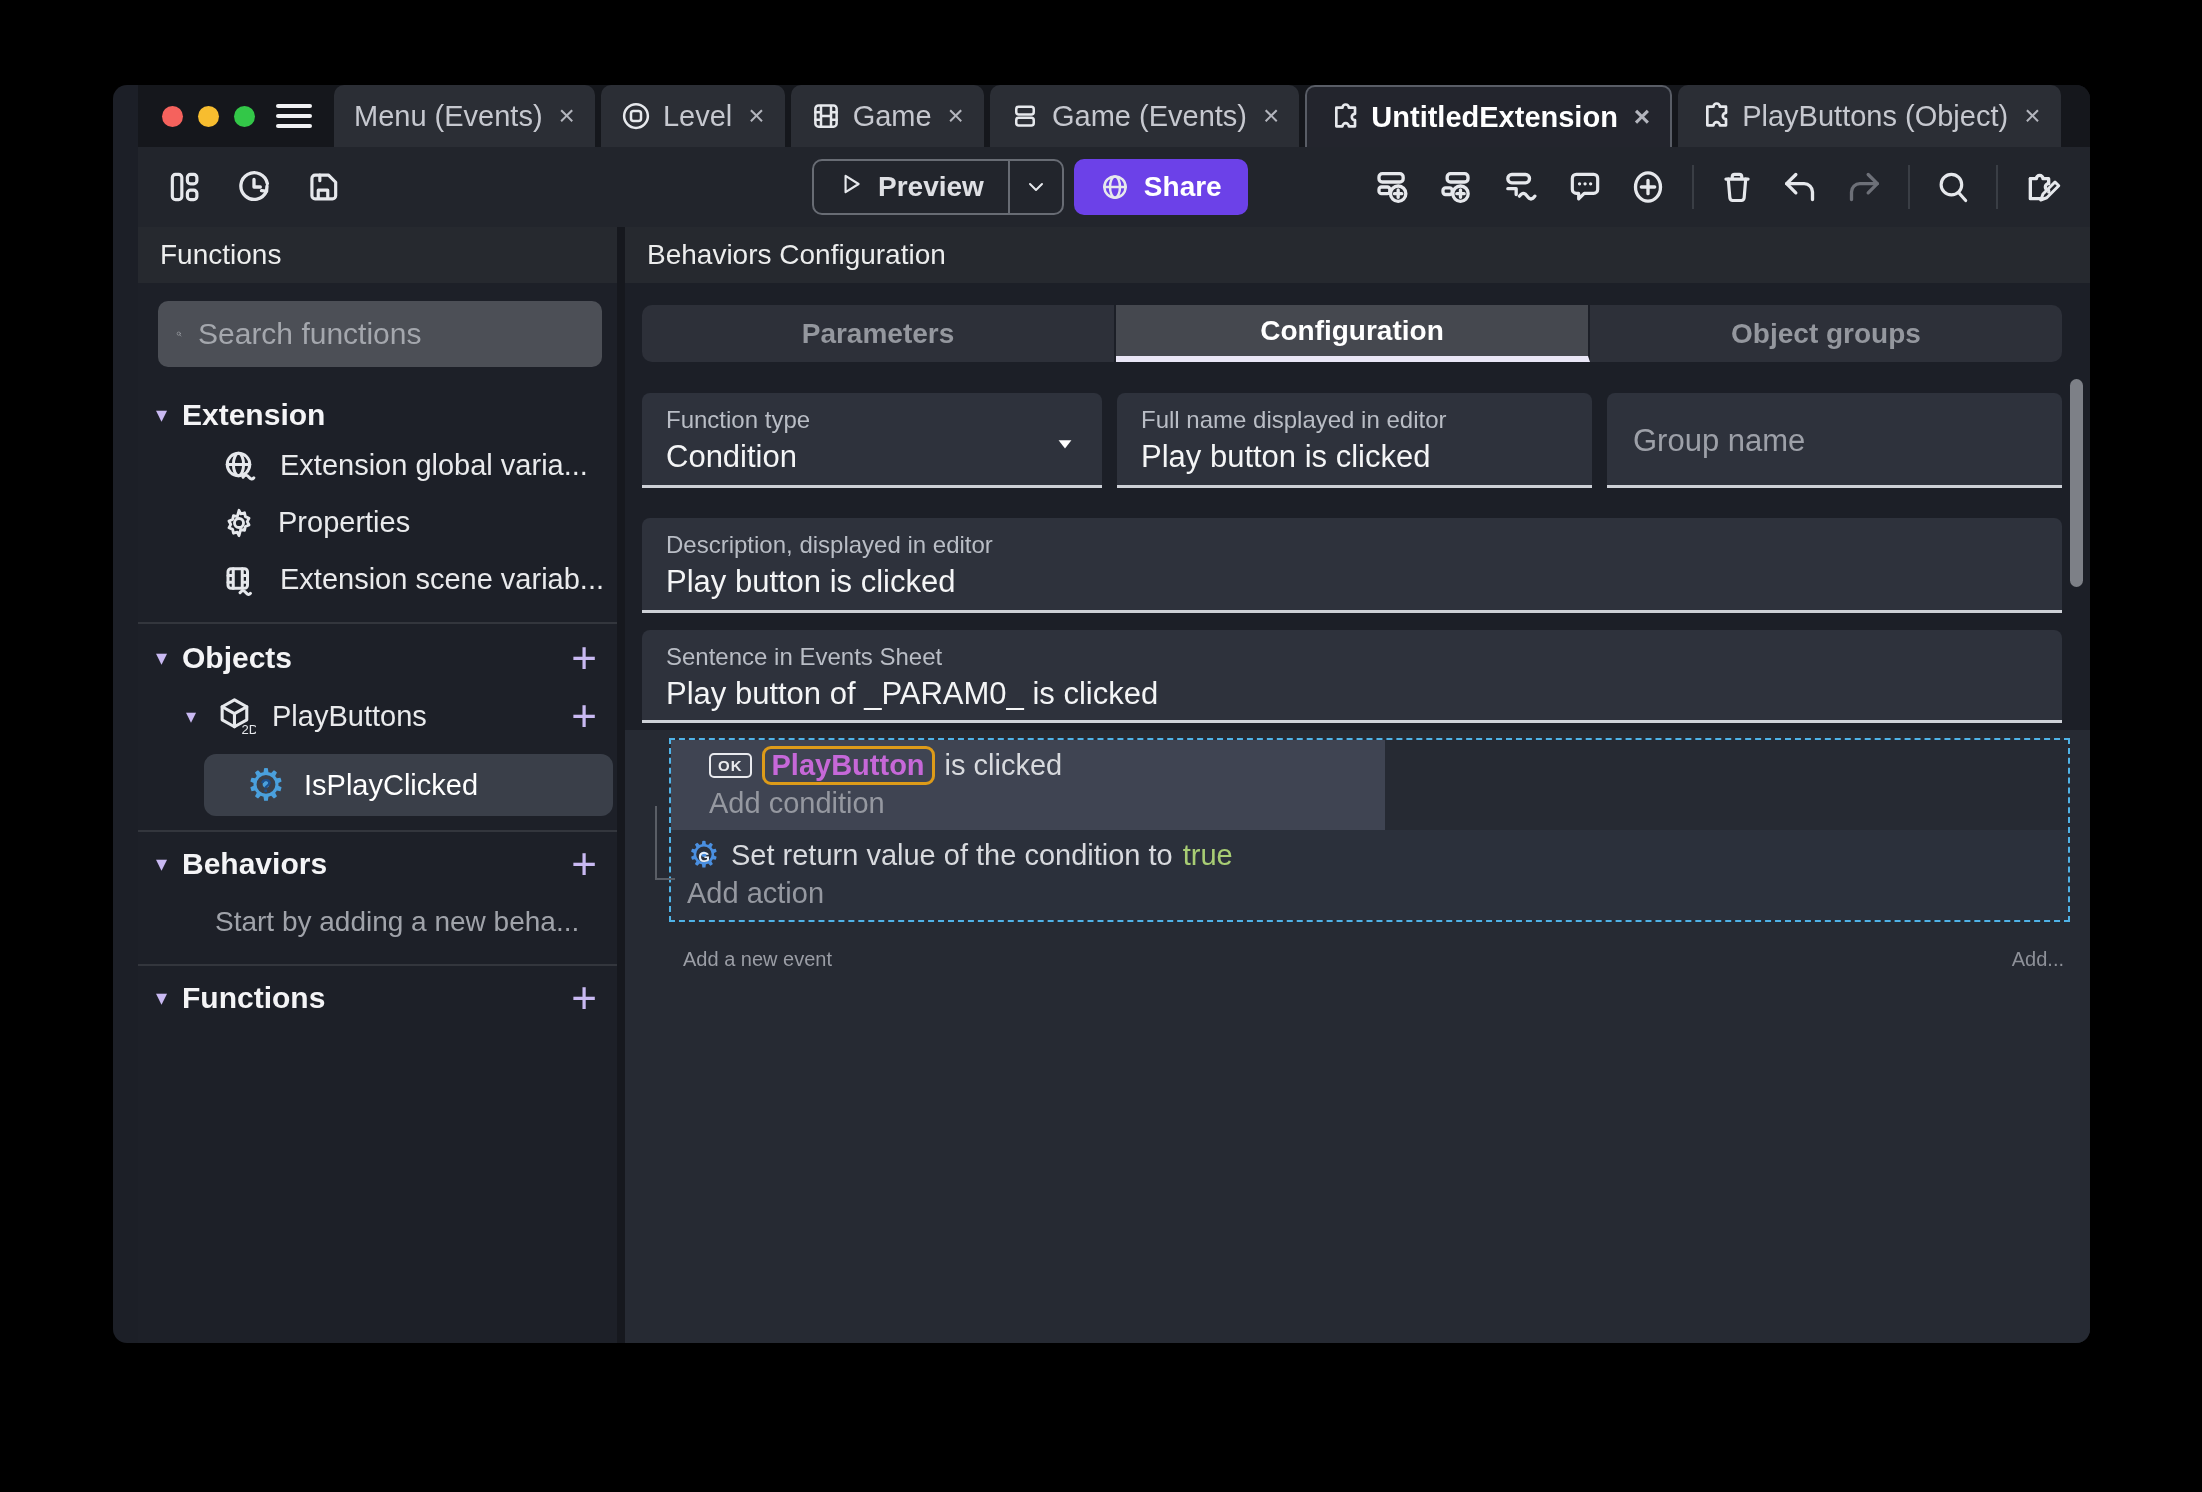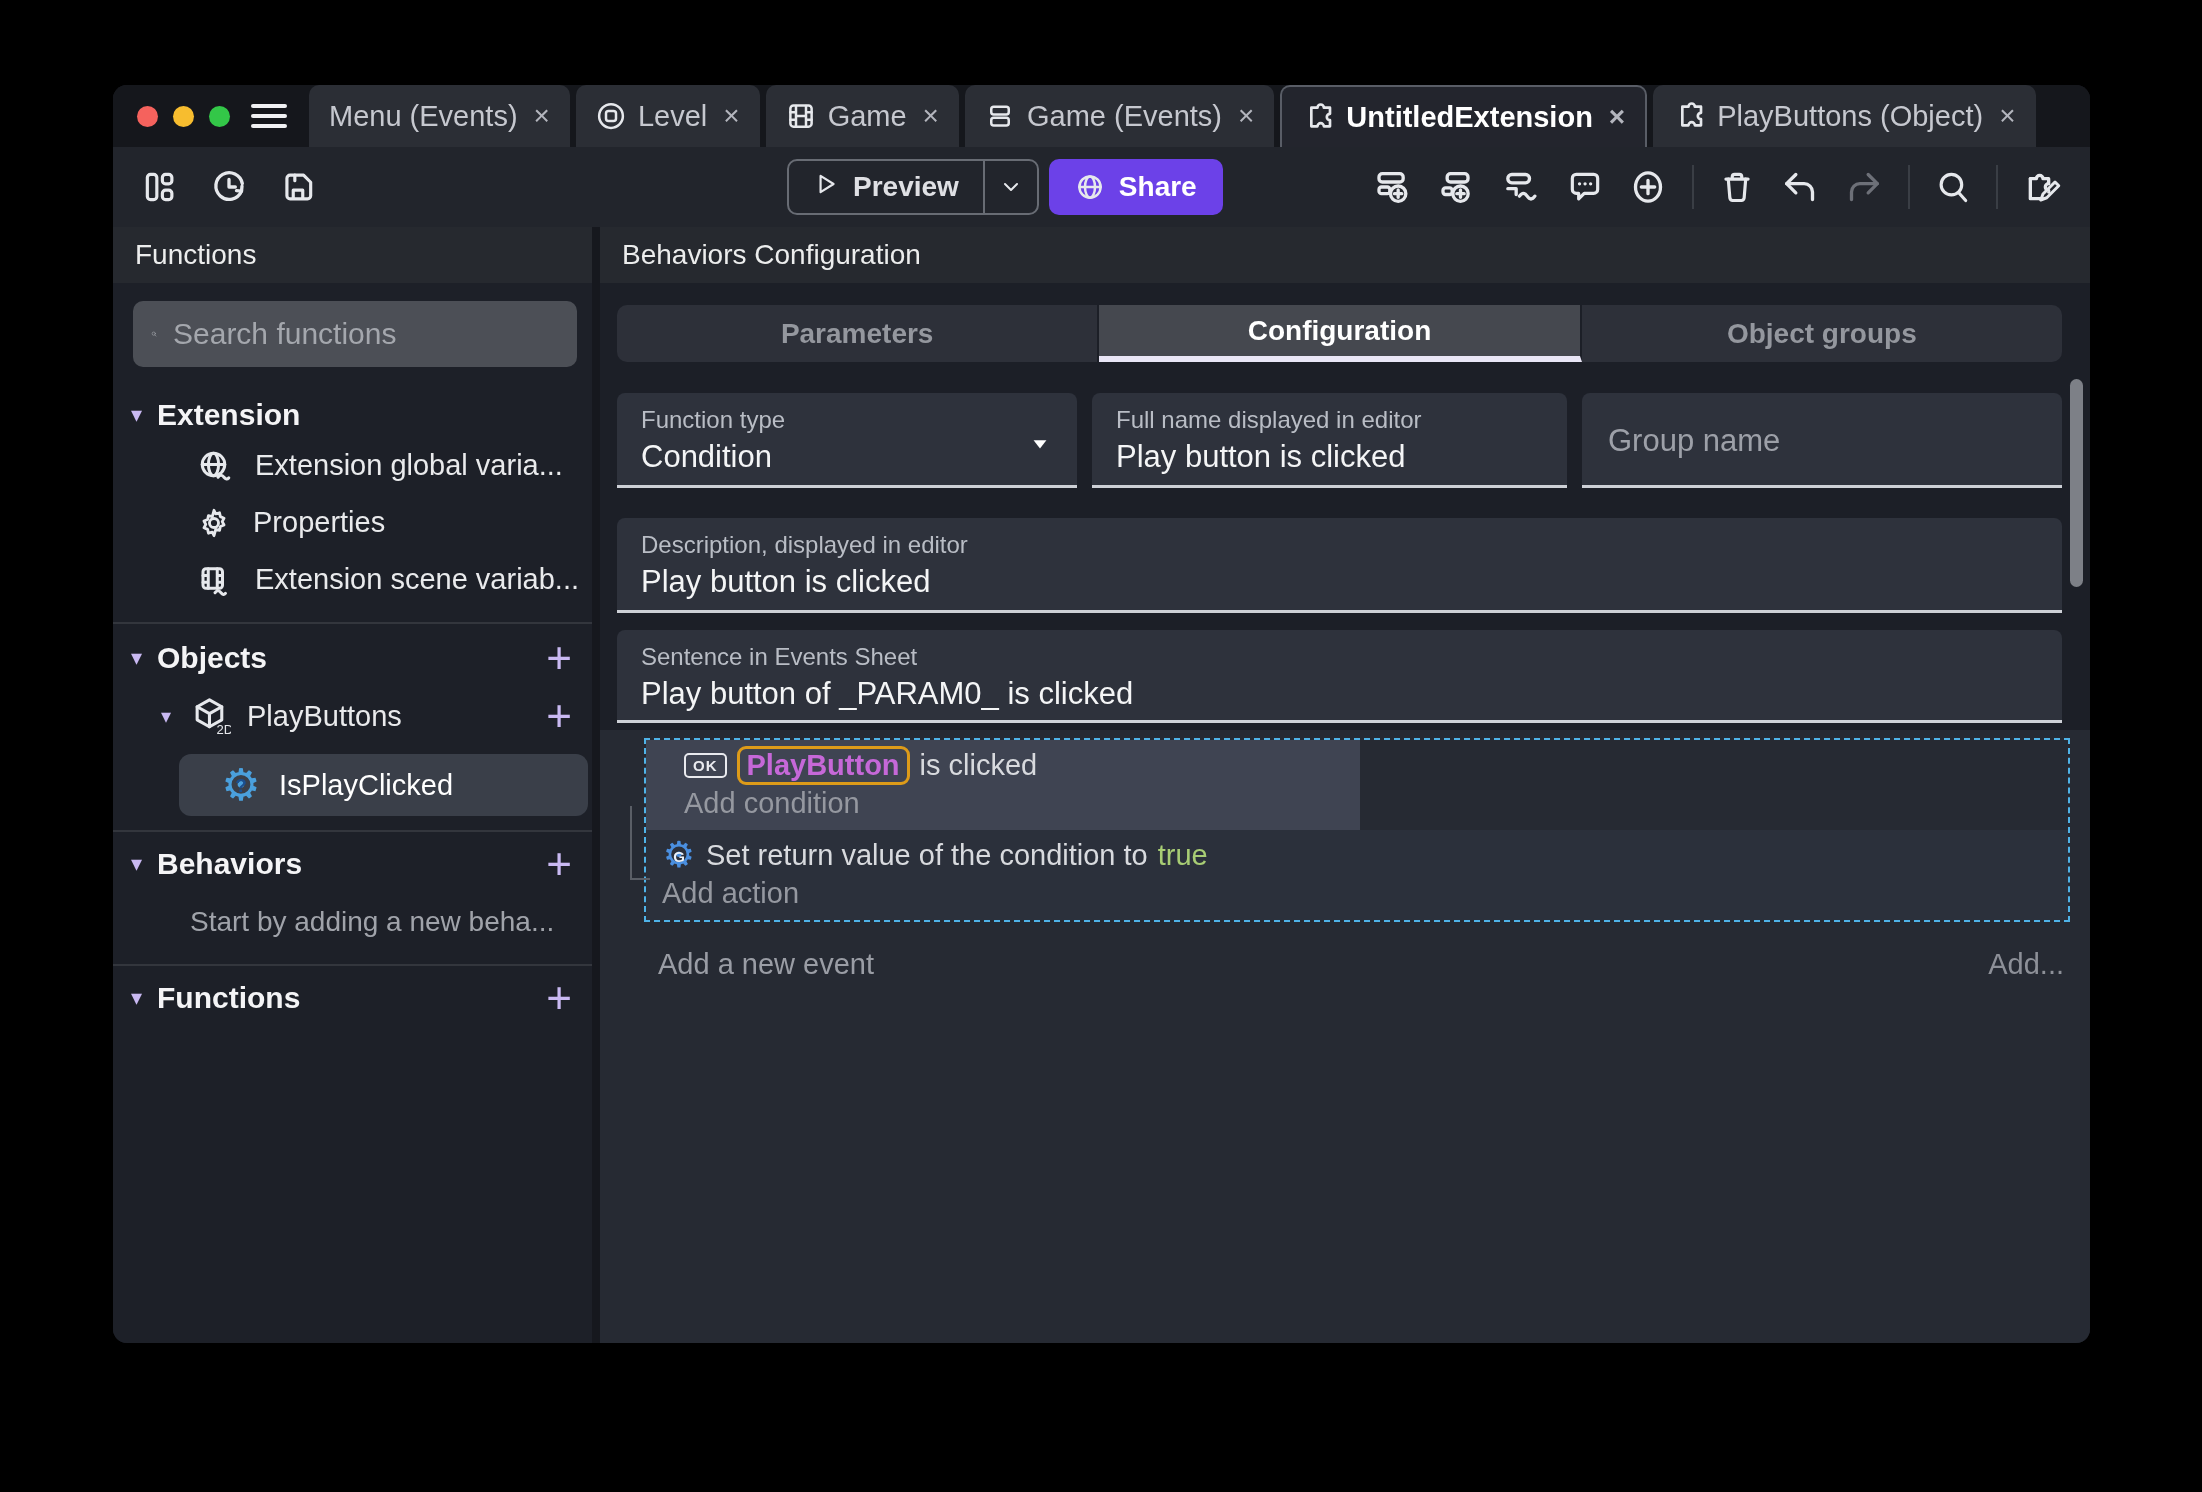--- a/index.html
+++ b/index.html
@@ -1,18 +1,18 @@
 <!DOCTYPE html>
 <html><head>
 <meta charset="utf-8">
 <style>
   * { box-sizing: border-box; margin: 0; padding: 0; }
   html,body { width: 2202px; height: 1492px; background: #000; font-family: "Liberation Sans", sans-serif; overflow: hidden; }
   .window { position: absolute; left: 113px; top: 85px; width: 1977px; height: 1258px;
-            background: #1c1f27; border-radius: 14px; overflow: hidden; display: flex; flex-direction: column; }
+            background: #1c1f27; border-radius: 14px; overflow: hidden; display: flex; flex-direction: column; padding-left: 25px; }
 
   
   .tabbar { height: 62px; background: #15171c; display: flex; align-items: flex-end; flex: none; }
   .traffic { display: flex; align-items: center; gap: 15px; padding: 0 22px 0 24px; height: 62px; }
   .dot { width: 21px; height: 21px; border-radius: 50%; }
   .dot.red { background: #f5625d; } .dot.yellow { background: #f7bd2f; } .dot.green { background: #33c748; }
   .burger { display: flex; flex-direction: column; gap: 6px; margin-left: 6px; }
   .burger i { display: block; width: 36px; height: 4px; background: #f0f1f3; border-radius: 2px; }
   .tab { height: 62px; display: flex; align-items: center; gap: 12px; padding: 0 20px; margin-right: 6px;
          background: #2b2e35; color: #c6c8cf; font-size: 29px; border-radius: 10px 10px 0 0; white-space: nowrap; }
@@ -90,21 +90,21 @@
   .ok-chip { border: 2px solid #e9eaee; border-radius: 5px; color: #e9eaee; font-size: 15px; font-weight: bold;
              padding: 2px 7px; letter-spacing: 1px; flex: none; }
   .obj-chip { border: 3px solid #dd9b19; border-radius: 9px; padding: 0 7px; color: #c668d8; font-weight: bold; font-size: 29px; }
   .true-val { color: #a8cd74; }
   .mini-gear { position: relative; width: 34px; height: 34px; flex: none; display: flex; align-items: center; justify-content: center; }
   .mini-gear .g { font-size: 36px; color: #4a8fe0; line-height: 34px; }
   .mini-gear .ovl { position: absolute; left: 0; top: 1px; width: 100%; height: 100%; display: flex; align-items: center;
                     justify-content: center; font-size: 15px; font-weight: bold; color: #eaf2fb; }
   .elbow { position: absolute; left: 30px; top: 76px; width: 20px; height: 74px;
            border-left: 2px solid #5a5e66; border-bottom: 2px solid #5a5e66; }
-  .add-row { display: flex; margin: 26px 26px 0 58px; font-size: 29px; }
+  .add-row { display: flex; margin: 26px 26px 0 58px; font-size: 20px; }
   .add-new { color: #9a9da5; }
   .add-more { margin-left: auto; color: #8d9098; }
 
   svg { display: block; }
   .st { fill: none; stroke: #e6e8ec; stroke-width: 2; stroke-linecap: round; stroke-linejoin: round; }
   .st-dim { fill: none; stroke: #6d7078; stroke-width: 2; stroke-linecap: round; stroke-linejoin: round; }
   .st-grey { fill: none; stroke: #a4a7ad; stroke-width: 2.4; stroke-linecap: round; stroke-linejoin: round; }
 </style>
 </head>
 <body>

